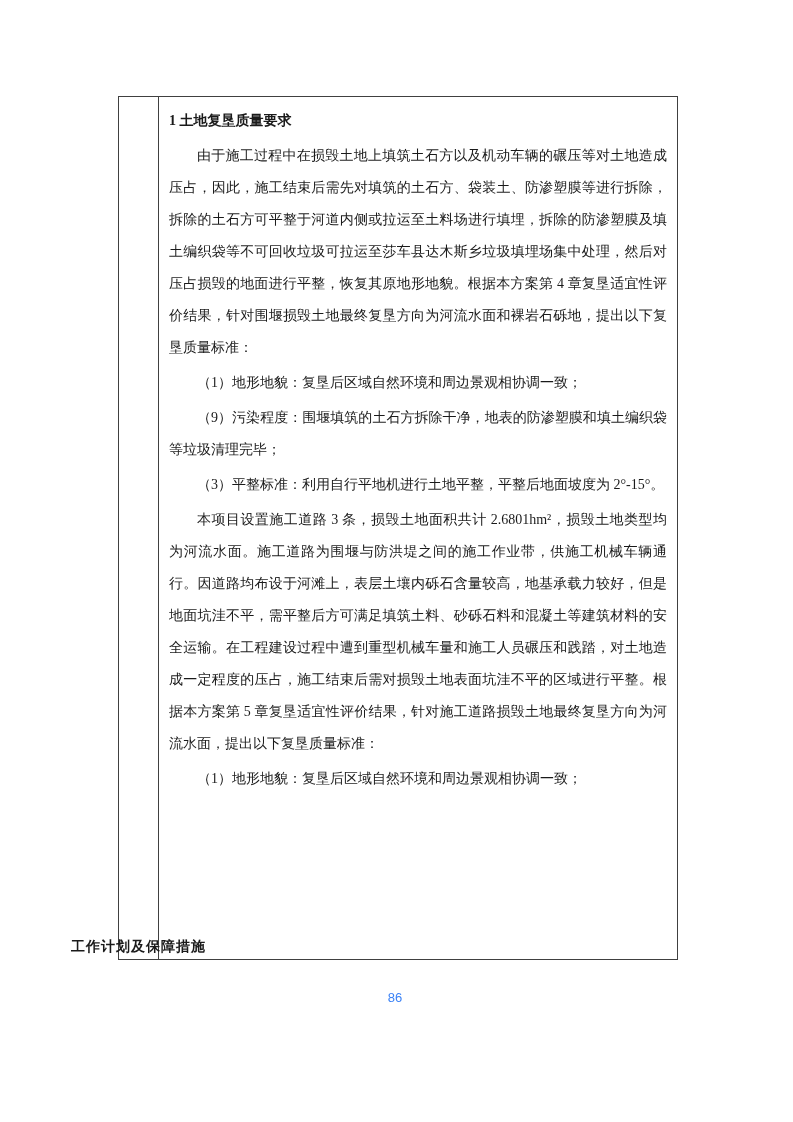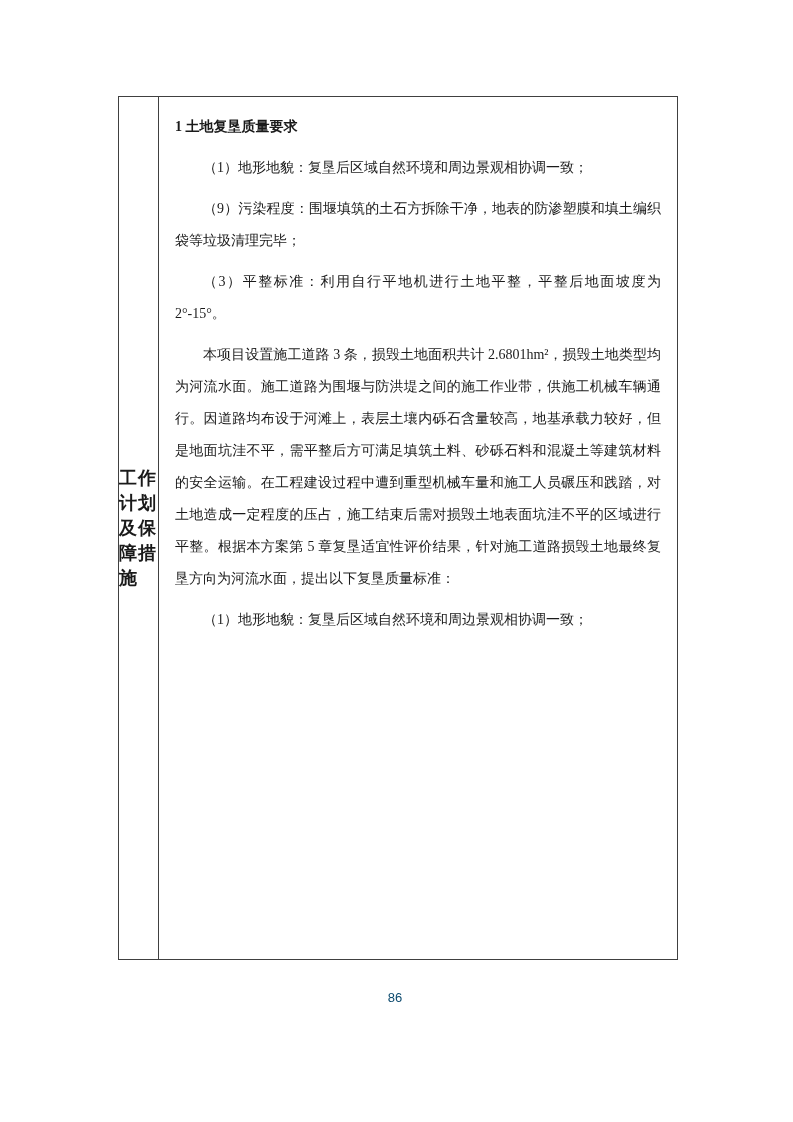--- a/index.html
+++ b/index.html
@@ -24,80 +24,81 @@
     height: 864px;
     border: 1px solid #404040;
     display: flex;
     box-sizing: border-box;
     background: #ffffff;
   }
   .row-header-cell {
     width: 39px;
     border-right: 1px solid #404040;
     display: flex;
-    flex-direction: column;
+    flex-direction: row;
     justify-content: center;
-    align-items: flex-start;
+    align-items: flex-end;
     font-weight: bold;
-    font-size: 18px;
+    font-size: 14px;
     line-height: 25px;
     letter-spacing: 1px;
     flex-shrink: 0;
   }
   .row-header-cell .vline {
     display: block;
     text-align: center;
     white-space: nowrap;
   }
   .content-cell {
     flex: 1;
     padding: 5px 7px 0 7px;
     overflow: hidden;
   }
   .block {
-    margin: 9px;
+    margin: 3px;
     font-size: 14px;
     line-height: 32px;
   }
   .block-h1, .block-h2 {
     font-weight: bold;
     text-align: left;
   }
   .block-p {
     text-indent: 2em;
     text-align: justify;
   }
   .page-number {
     position: absolute;
     left: 0;
     right: 3px;
     top: 990px;
     text-align: center;
     font-family: "Liberation Sans", "DejaVu Sans", sans-serif;
     font-size: 13px;
-    color: #0c4a6e;
+    color: #3b82f6;
   }
 </style>
 </head>
 <body>
 
 <div class="page">
 
   <div class="doc-table">
 
     <div class="row-header-cell">
       <span class="vline">工作</span>
       <span class="vline">计划</span>
       <span class="vline">及保</span>
       <span class="vline">障措</span>
       <span class="vline">施</span>
     </div>
 
     <div class="content-cell">
       <p class="block block-h1">1 土地复垦质量要求</p>
+      <p class="block block-p">由于施工过程中在损毁土地上填筑土石方以及机动车辆的碾压等对土地造成压占，因此，施工结束后需先对填筑的土石方、袋装土、防渗塑膜等进行拆除，拆除的土石方可平整于河道内侧或拉运至土料场进行填埋，拆除的防渗塑膜及填土编织袋等不可回收垃圾可拉运至莎车县达木斯乡垃圾填埋场集中处理，然后对压占损毁的地面进行平整，恢复其原地形地貌。根据本方案第 4 章复垦适宜性评价结果，针对围堰损毁土地最终复垦方向为河流水面和裸岩石砾地，提出以下复垦质量标准：</p>
       <p class="block block-p">（1）地形地貌：复垦后区域自然环境和周边景观相协调一致；</p>
       <p class="block block-p">（9）污染程度：围堰填筑的土石方拆除干净，地表的防渗塑膜和填土编织袋等垃圾清理完毕；</p>
       <p class="block block-p">（3）平整标准：利用自行平地机进行土地平整，平整后地面坡度为 2°-15°。</p>
       <p class="block block-p">本项目设置施工道路 3 条，损毁土地面积共计 2.6801hm²，损毁土地类型均为河流水面。施工道路为围堰与防洪堤之间的施工作业带，供施工机械车辆通行。因道路均布设于河滩上，表层土壤内砾石含量较高，地基承载力较好，但是地面坑洼不平，需平整后方可满足填筑土料、砂砾石料和混凝土等建筑材料的安全运输。在工程建设过程中遭到重型机械车量和施工人员碾压和践踏，对土地造成一定程度的压占，施工结束后需对损毁土地表面坑洼不平的区域进行平整。根据本方案第 5 章复垦适宜性评价结果，针对施工道路损毁土地最终复垦方向为河流水面，提出以下复垦质量标准：</p>
       <p class="block block-p">（1）地形地貌：复垦后区域自然环境和周边景观相协调一致；</p>
     </div>
 
   </div>
 
   <div class="page-number">86</div>

